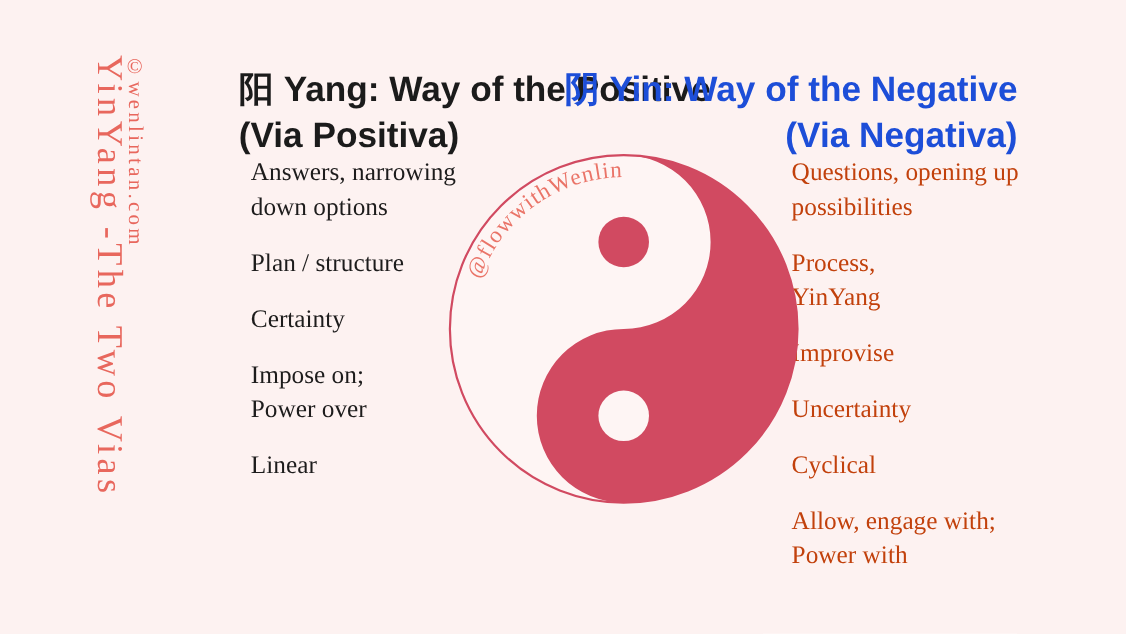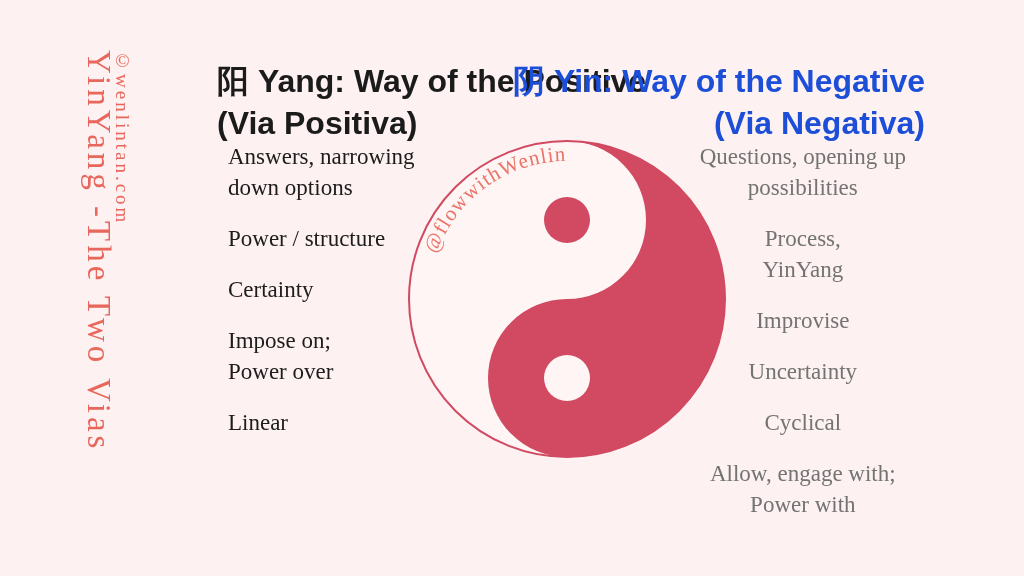--- a/index.html
+++ b/index.html
@@ -29,21 +29,21 @@
     font-family:"Liberation Sans", sans-serif;
     font-weight:bold; font-size:32px; line-height:1.32;
     white-space:pre-line;
     margin:0;
   }
   .header-yang { left:217px; color:#1b1b1b; }
   .header-yin  { right:99px; text-align:right; color:#1d4ed8; }
   
   .col { position:absolute; top:141px; font-size:23px; line-height:31px; }
   .col-yang { left:228px; color:#1d1c1c; }
-  .col-yin  { right:118px; text-align:center; color:#737373; }
+  .col-yin  { right:98px; text-align:left; color:#c2410c; }
   .col .item { margin:0 0 20px 0; white-space:pre-line; }
   
   .symbol {
     position:absolute; left:407px; top:139px;
     width:320px; height:320px;
   }
 </style>
 </head>
 <body>
 
@@ -55,21 +55,21 @@
 
   <h1 class="header header-yang">阳 Yang: Way of the Positive
 (Via Positiva)</h1>
 
   <h1 class="header header-yin">阴 Yin: Way of the Negative
 (Via Negativa)</h1>
 
   <div class="col col-yang">
     <p class="item">Answers, narrowing
 down options</p>
-    <p class="item">Power / structure</p>
+    <p class="item">Plan / structure</p>
     <p class="item">Certainty</p>
     <p class="item">Impose on;
 Power over</p>
     <p class="item">Linear</p>
   </div>
 
   <div class="col col-yin">
     <p class="item">Questions, opening up
 possibilities</p>
     <p class="item">Process,

